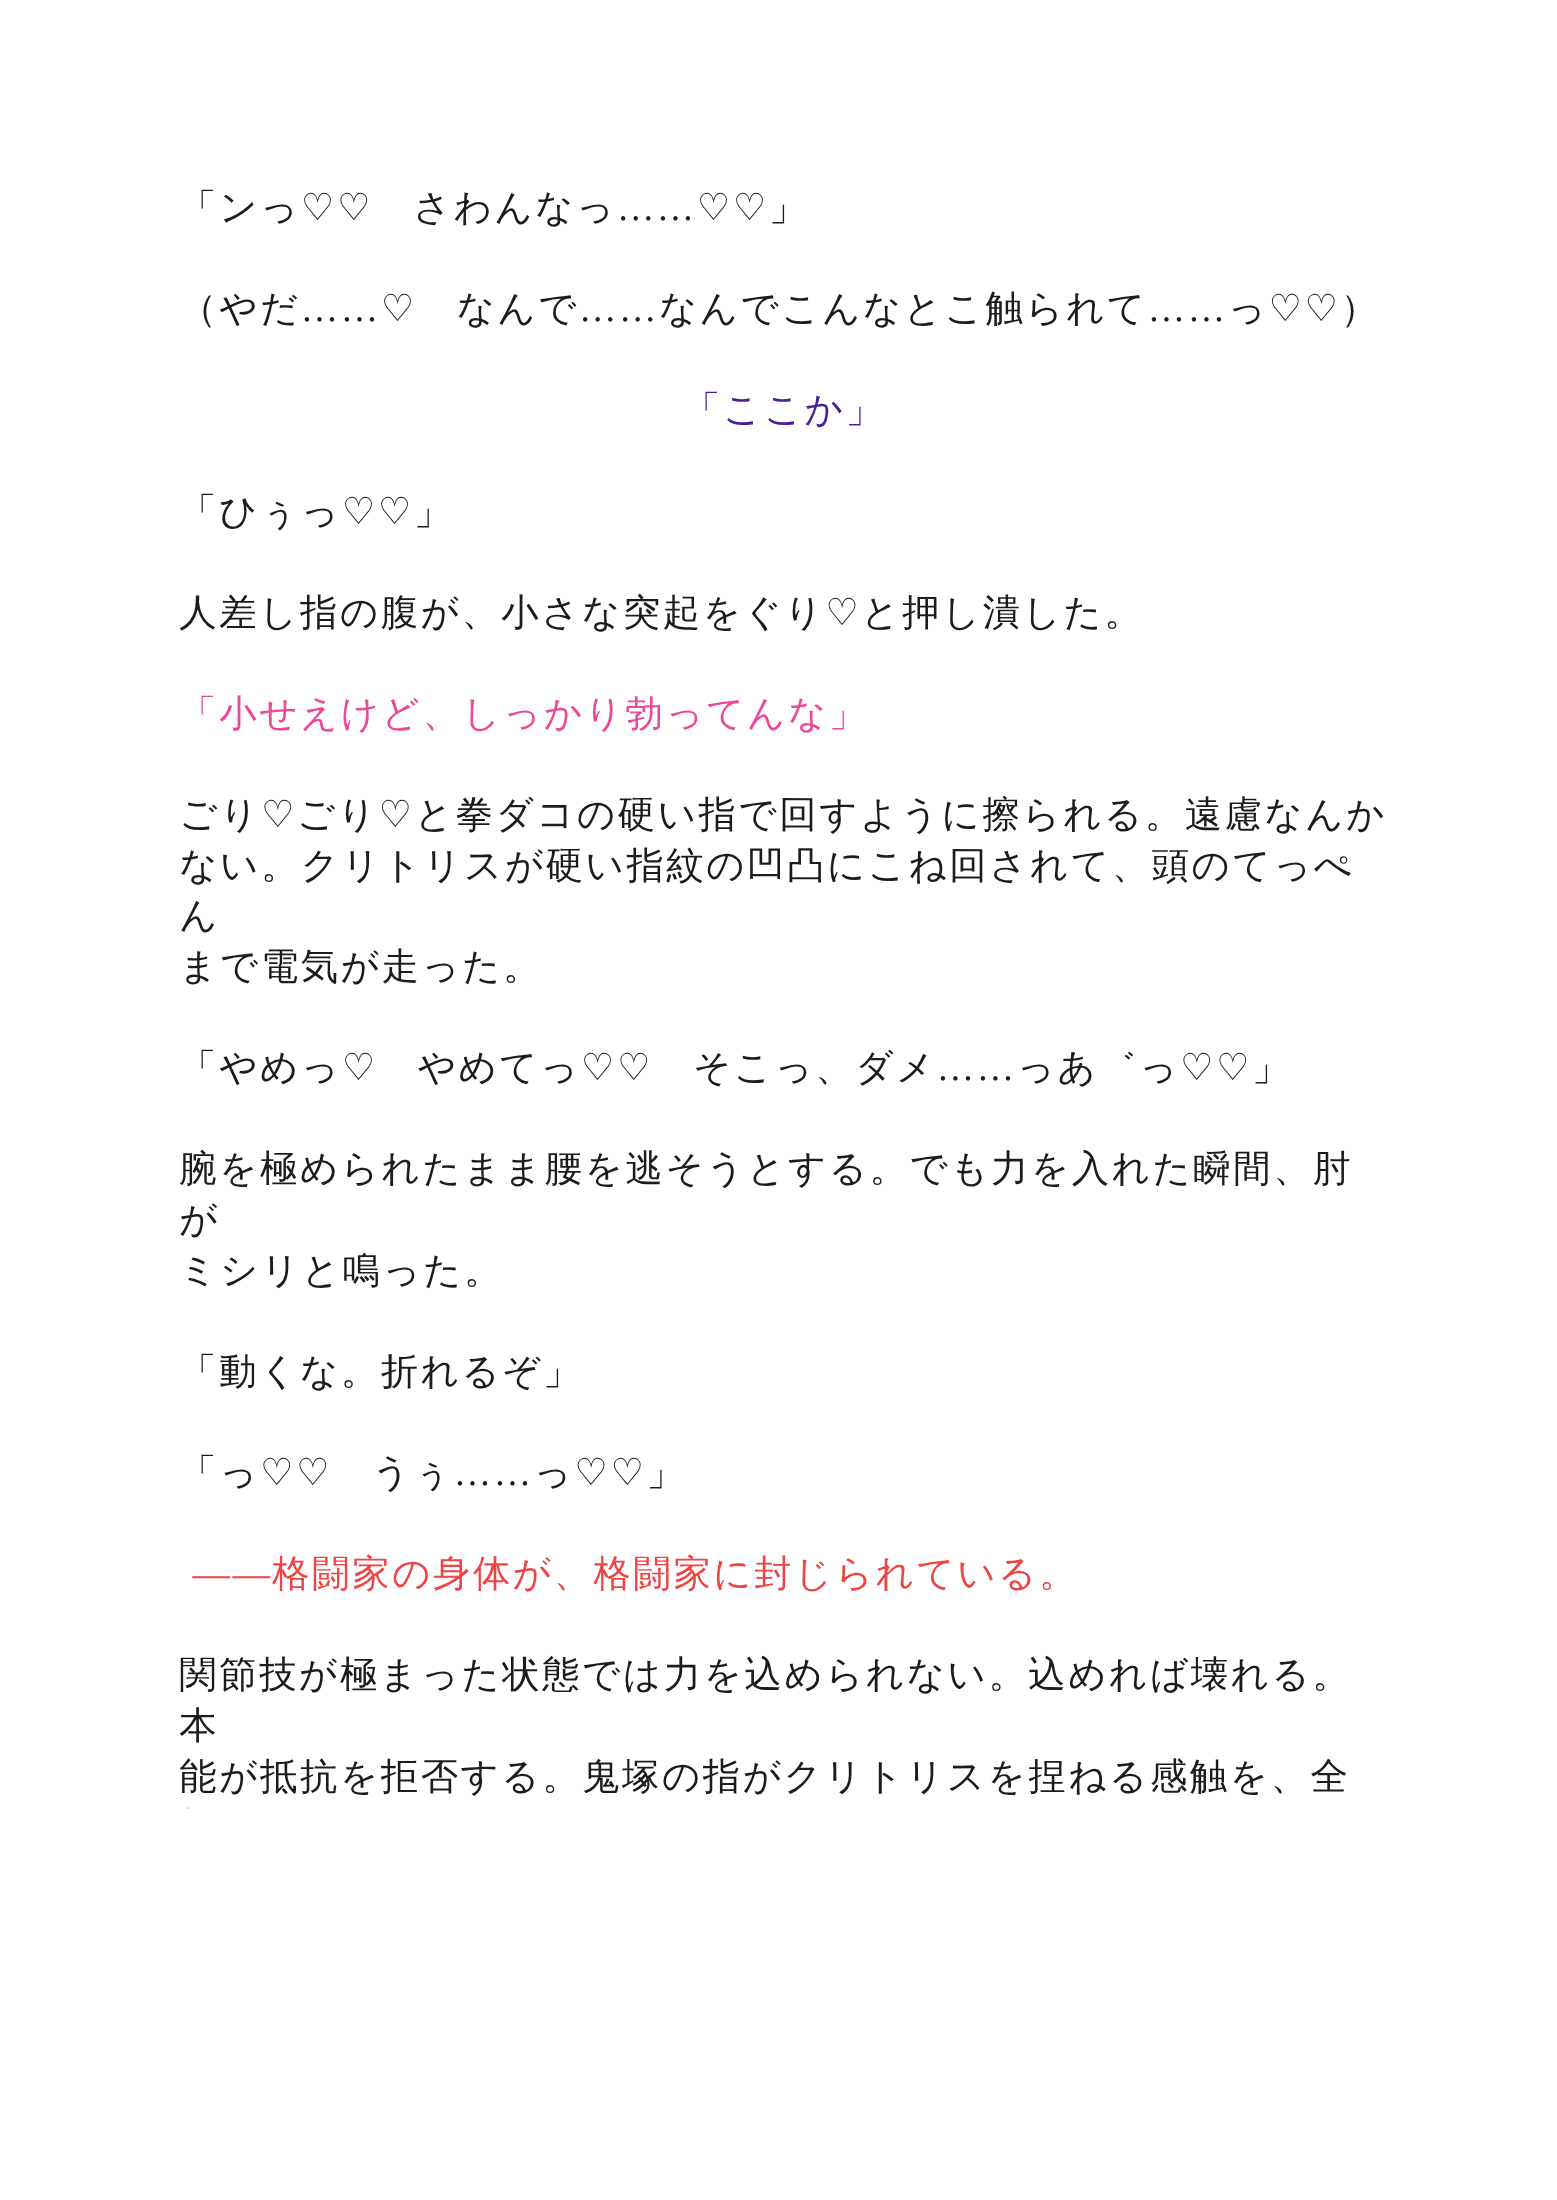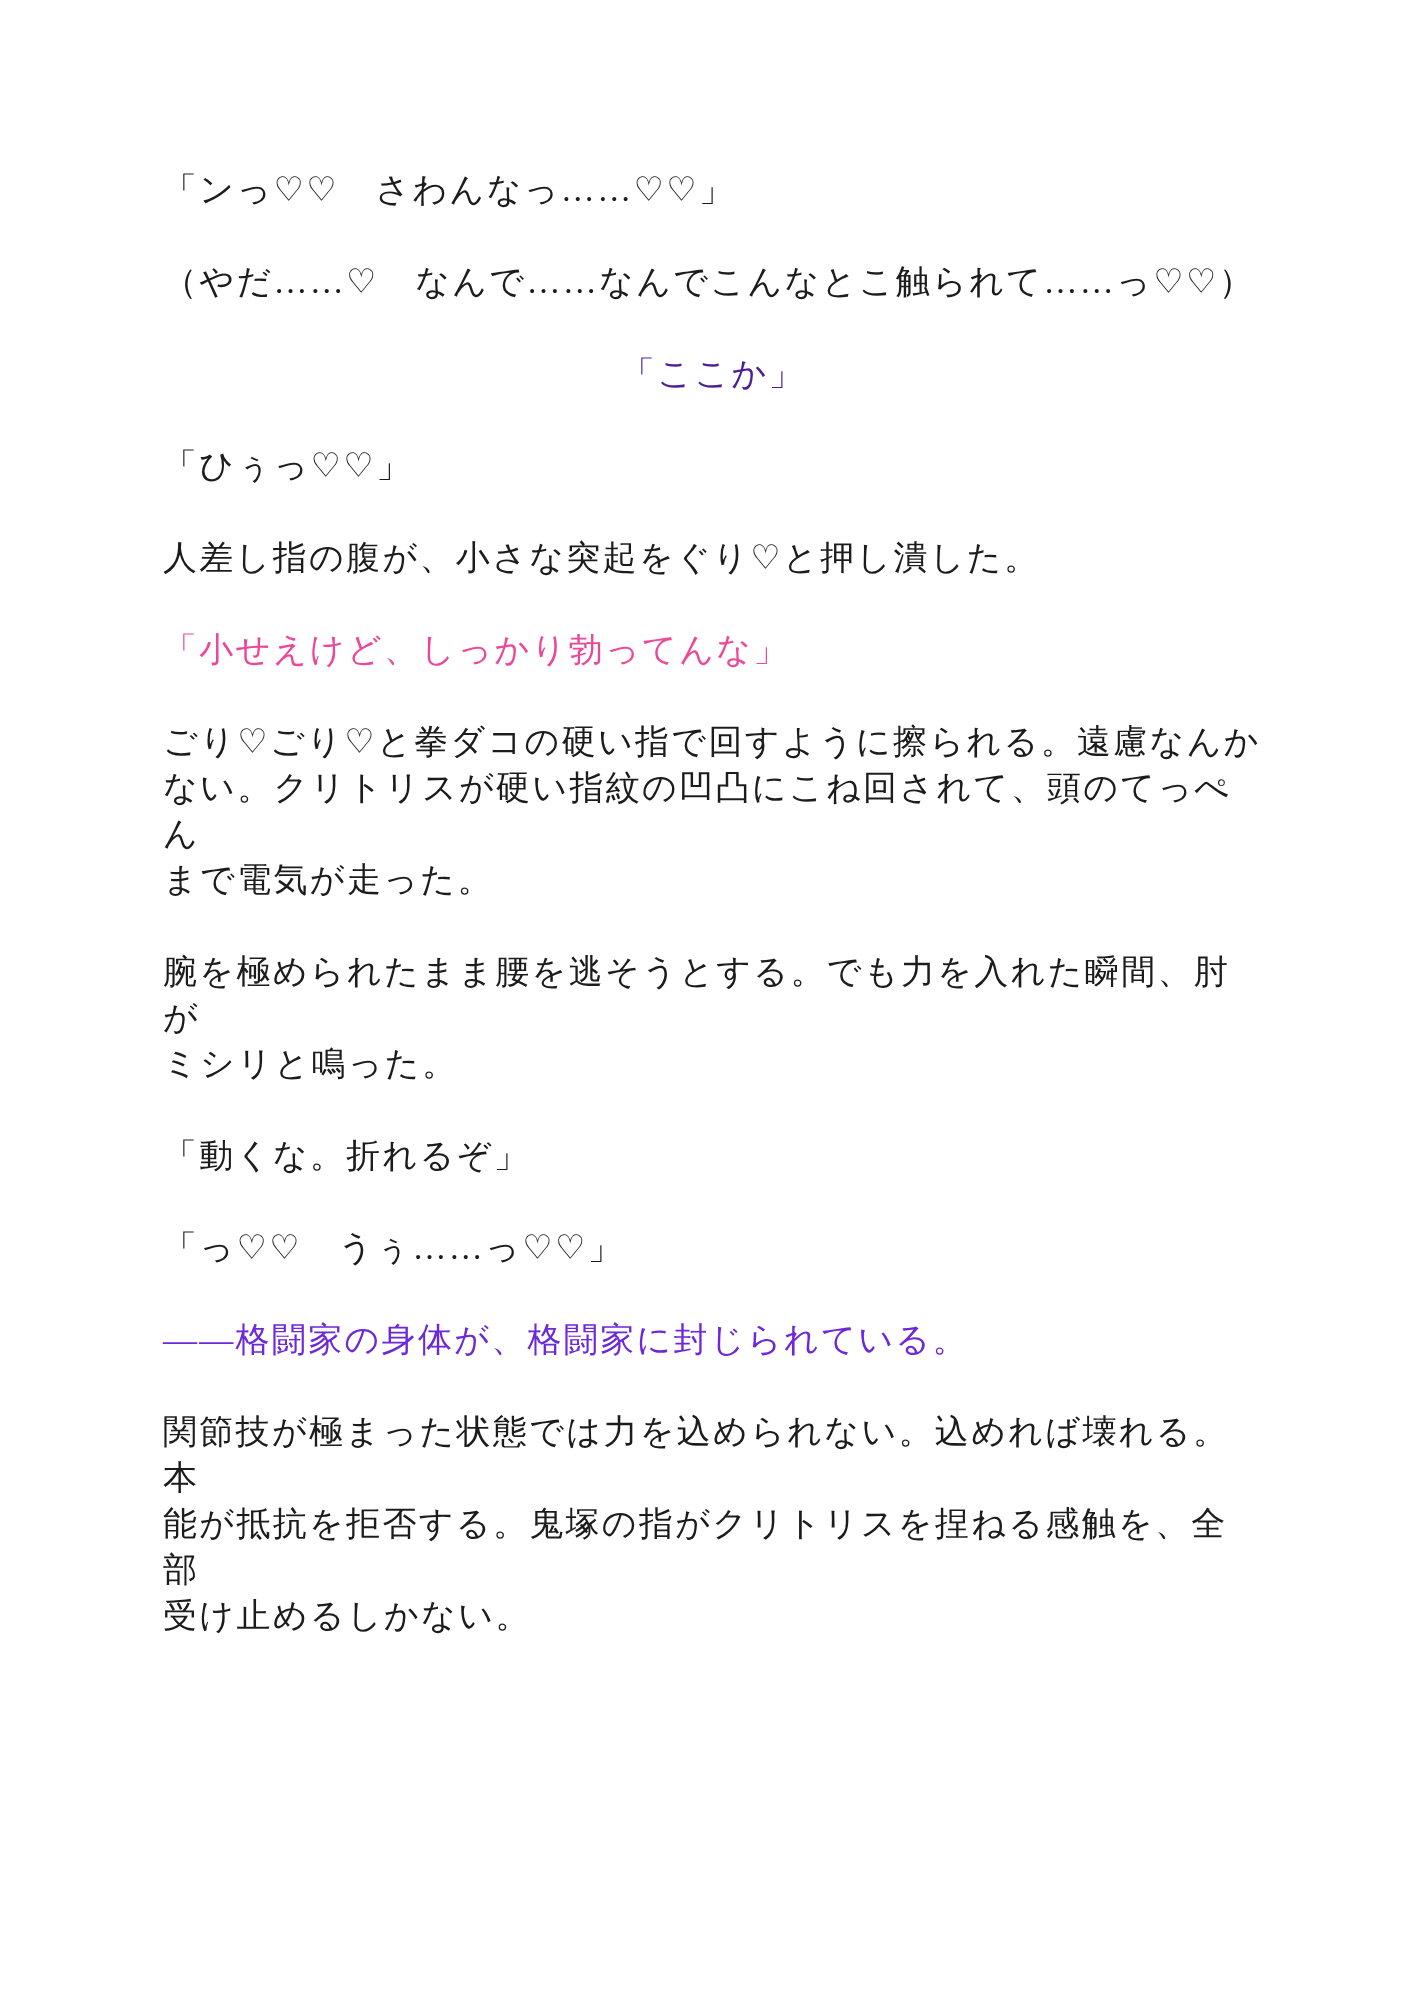--- a/index.html
+++ b/index.html
@@ -39,22 +39,23 @@
   <section class="text-body" id="text-body">
       <p class="para" style="color: rgb(28, 28, 28);">「ンっ♡♡　さわんなっ……♡♡」</p>
       <p class="para" style="color: rgb(28, 28, 28);">（やだ……♡　なんで……なんでこんなとこ触られて……っ♡♡）</p>
       <p class="para" style="color: #4c1d95; text-align: center;">「ここか」</p>
       <p class="para" style="color: rgb(28, 28, 28);">「ひぅっ♡♡」</p>
       <p class="para" style="color: rgb(28, 28, 28);">人差し指の腹が、小さな突起をぐり♡と押し潰した。</p>
       <p class="para" style="color: #ec4899;">「小せえけど、しっかり勃ってんな」</p>
       <p class="para" style="color: rgb(28, 28, 28);">ごり♡ごり♡と拳ダコの硬い指で回すように擦られる。遠慮なんか
 ない。クリトリスが硬い指紋の凹凸にこね回されて、頭のてっぺん
 まで電気が走った。</p>
+      <p class="para" style="color: rgb(28, 28, 28);">「やめっ♡　やめてっ♡♡　そこっ、ダメ……っあ゛っ♡♡」</p>
       <p class="para" style="color: rgb(28, 28, 28);">腕を極められたまま腰を逃そうとする。でも力を入れた瞬間、肘が
 ミシリと鳴った。</p>
       <p class="para" style="color: rgb(28, 28, 28);">「動くな。折れるぞ」</p>
       <p class="para" style="color: rgb(28, 28, 28);">「っ♡♡　うぅ……っ♡♡」</p>
-      <p class="para" style="color: #6d28d9;">——格闘家の身体が、格闘家に封じられている。</p>
+      <p class="para" style="color: #ef4444; margin-left: 12px;">——格闘家の身体が、格闘家に封じられている。</p>
       <p class="para" style="color: rgb(28, 28, 28);">関節技が極まった状態では力を込められない。込めれば壊れる。本
 能が抵抗を拒否する。鬼塚の指がクリトリスを捏ねる感触を、全部
 受け止めるしかない。</p>
     </section>
 </main>
 
 </body></html>

